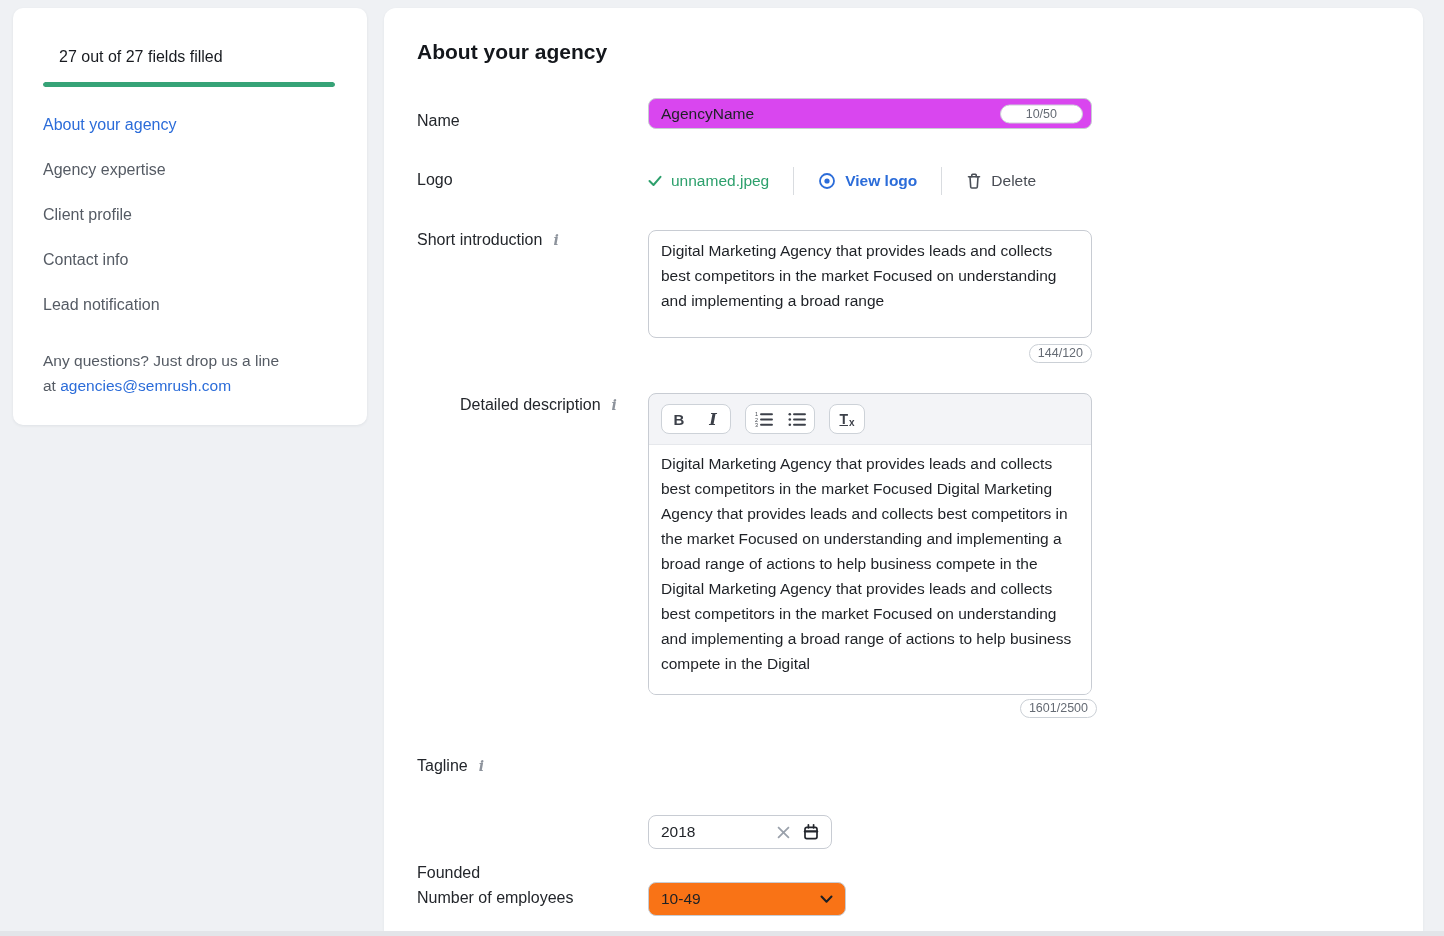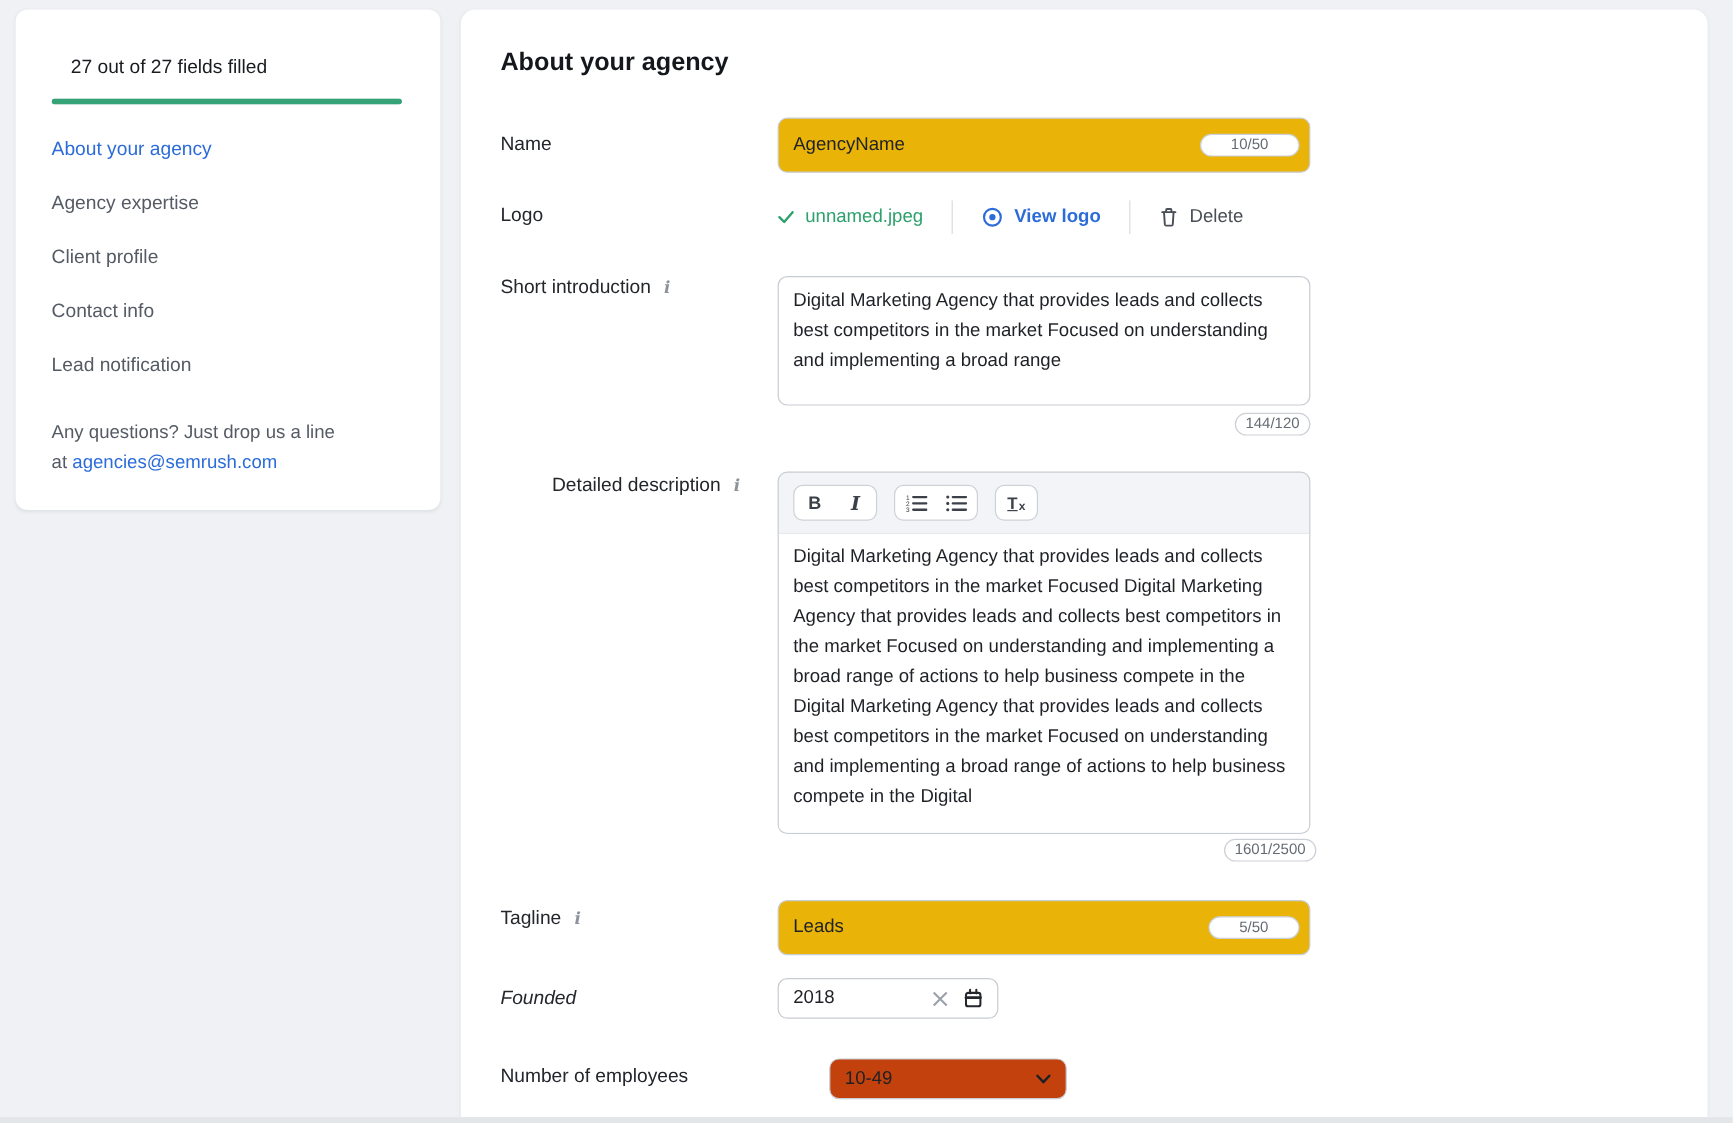--- a/index.html
+++ b/index.html
@@ -42,22 +42,22 @@
   }
   .page-title { position:absolute; left:33px; top:32px; font-size:21px; font-weight:700; color:#14171c; }
 
   .field-label { position:absolute; left:33px; font-size:16px; color:#23262b; display:flex; align-items:center; gap:9px; }
   .info-icon {
     font-family:"DejaVu Serif", serif; font-style:italic; font-weight:700;
     font-size:14px; color:#8d939c; cursor:pointer; line-height:1; padding:0 2px;
   }
 
   .text-input {
-    position:absolute; left:264px; width:444px; height:46px;
-    border:1px solid #c8ccd3; border-radius:8px; background:#eab308;
+    position:absolute; left:264px; width:444px; height:31px;
+    border:1px solid #c8ccd3; border-radius:8px; background:#d946ef;
   }
   .text-input input {
     width:100%; height:100%; border:none; outline:none; background:transparent;
     font-family:"Liberation Sans", sans-serif; font-size:15.5px; color:#1e2126;
     padding:0 12px; border-radius:8px;
   }
   .clear-btn { position:absolute; top:50%; transform:translateY(-50%); width:16px; height:16px; cursor:pointer; display:flex; align-items:center; justify-content:center; }
   .pill {
     position:absolute; top:50%; transform:translateY(-50%);
     border:1px solid #cbd0d6; border-radius:10px; background:#fff;
@@ -118,23 +118,23 @@
   }
   .small-input input {
     width:100%; height:100%; border:none; outline:none; background:transparent;
     font-family:"Liberation Sans", sans-serif; font-size:15.5px; color:#1e2126;
     padding:0 12px; border-radius:8px;
   }
   .icon-btn { position:absolute; top:50%; transform:translateY(-50%); cursor:pointer; display:flex; align-items:center; justify-content:center; }
 
   .select-box {
     position:absolute; left:264px; width:198px; height:34px;
-    border:1px solid #c8ccd3; border-radius:8px; background:#c2410c;
+    border:1px solid #c8ccd3; border-radius:8px; background:#f97316;
     display:flex; align-items:center; padding:0 12px; cursor:pointer;
-    font-size:15.5px; color:#1e2126;margin-left:43px;
+    font-size:15.5px; color:#1e2126;
   }
   .select-box .chev { margin-left:auto; display:flex; }
 </style>
 </head>
 <body>
 
 <div class="sidebar-card">
   <div class="progress-label">27 out of 27 fields filled</div>
   <div class="progress-track">
     <div class="progress-fill"></div>
@@ -248,31 +248,22 @@
       </div>
     </div>
     <div class="editor-content">Digital Marketing Agency that provides leads and collects best competitors in the market Focused Digital Marketing Agency that provides leads and collects best competitors in the market Focused on understanding and implementing a broad range of actions to help business compete in the Digital Marketing Agency that provides leads and collects best competitors in the market Focused on understanding and implementing a broad range of actions to help business compete in the Digital</div>
   </div>
   <span class="pill-float" style="top:691px; right:326px;">1601/2500</span>
 
   <div class="field-label" style="top:749px;">
     <span>Tagline</span>
     <span class="info-icon">i</span>
   </div>
-  <div class="text-input" style="top:742px;">
-    <input type="text" style="padding-right: 116px;" value="Leads">
-    <span class="clear-btn" style="right:56px;">
-      <svg width="13" height="13" viewBox="0 0 12 12">
-          <path d="M1 1 L11 11 M11 1 L1 11" stroke="#9aa1ab" stroke-width="1.6" fill="none"></path>
-        </svg>
-    </span>
-    <span class="pill" style="right:8px;">5/50</span>
-  </div>
-
-  <div class="field-label" style="top:816px;font-style:italic;">
+
+  <div class="field-label" style="top:856px;">
     <span>Founded</span>
   </div>
   <div class="small-input" style="top:807px;">
     <input type="text" style="padding-right: 70px;" value="2018">
     <span class="icon-btn" style="right:40px; width:16px; height:16px;">
       <svg width="13" height="13" viewBox="0 0 12 12">
           <path d="M1 1 L11 11 M11 1 L1 11" stroke="#9aa1ab" stroke-width="1.6" fill="none"></path>
         </svg>
     </span>
     <span class="icon-btn" style="right:11px; width:18px; height:18px;">

